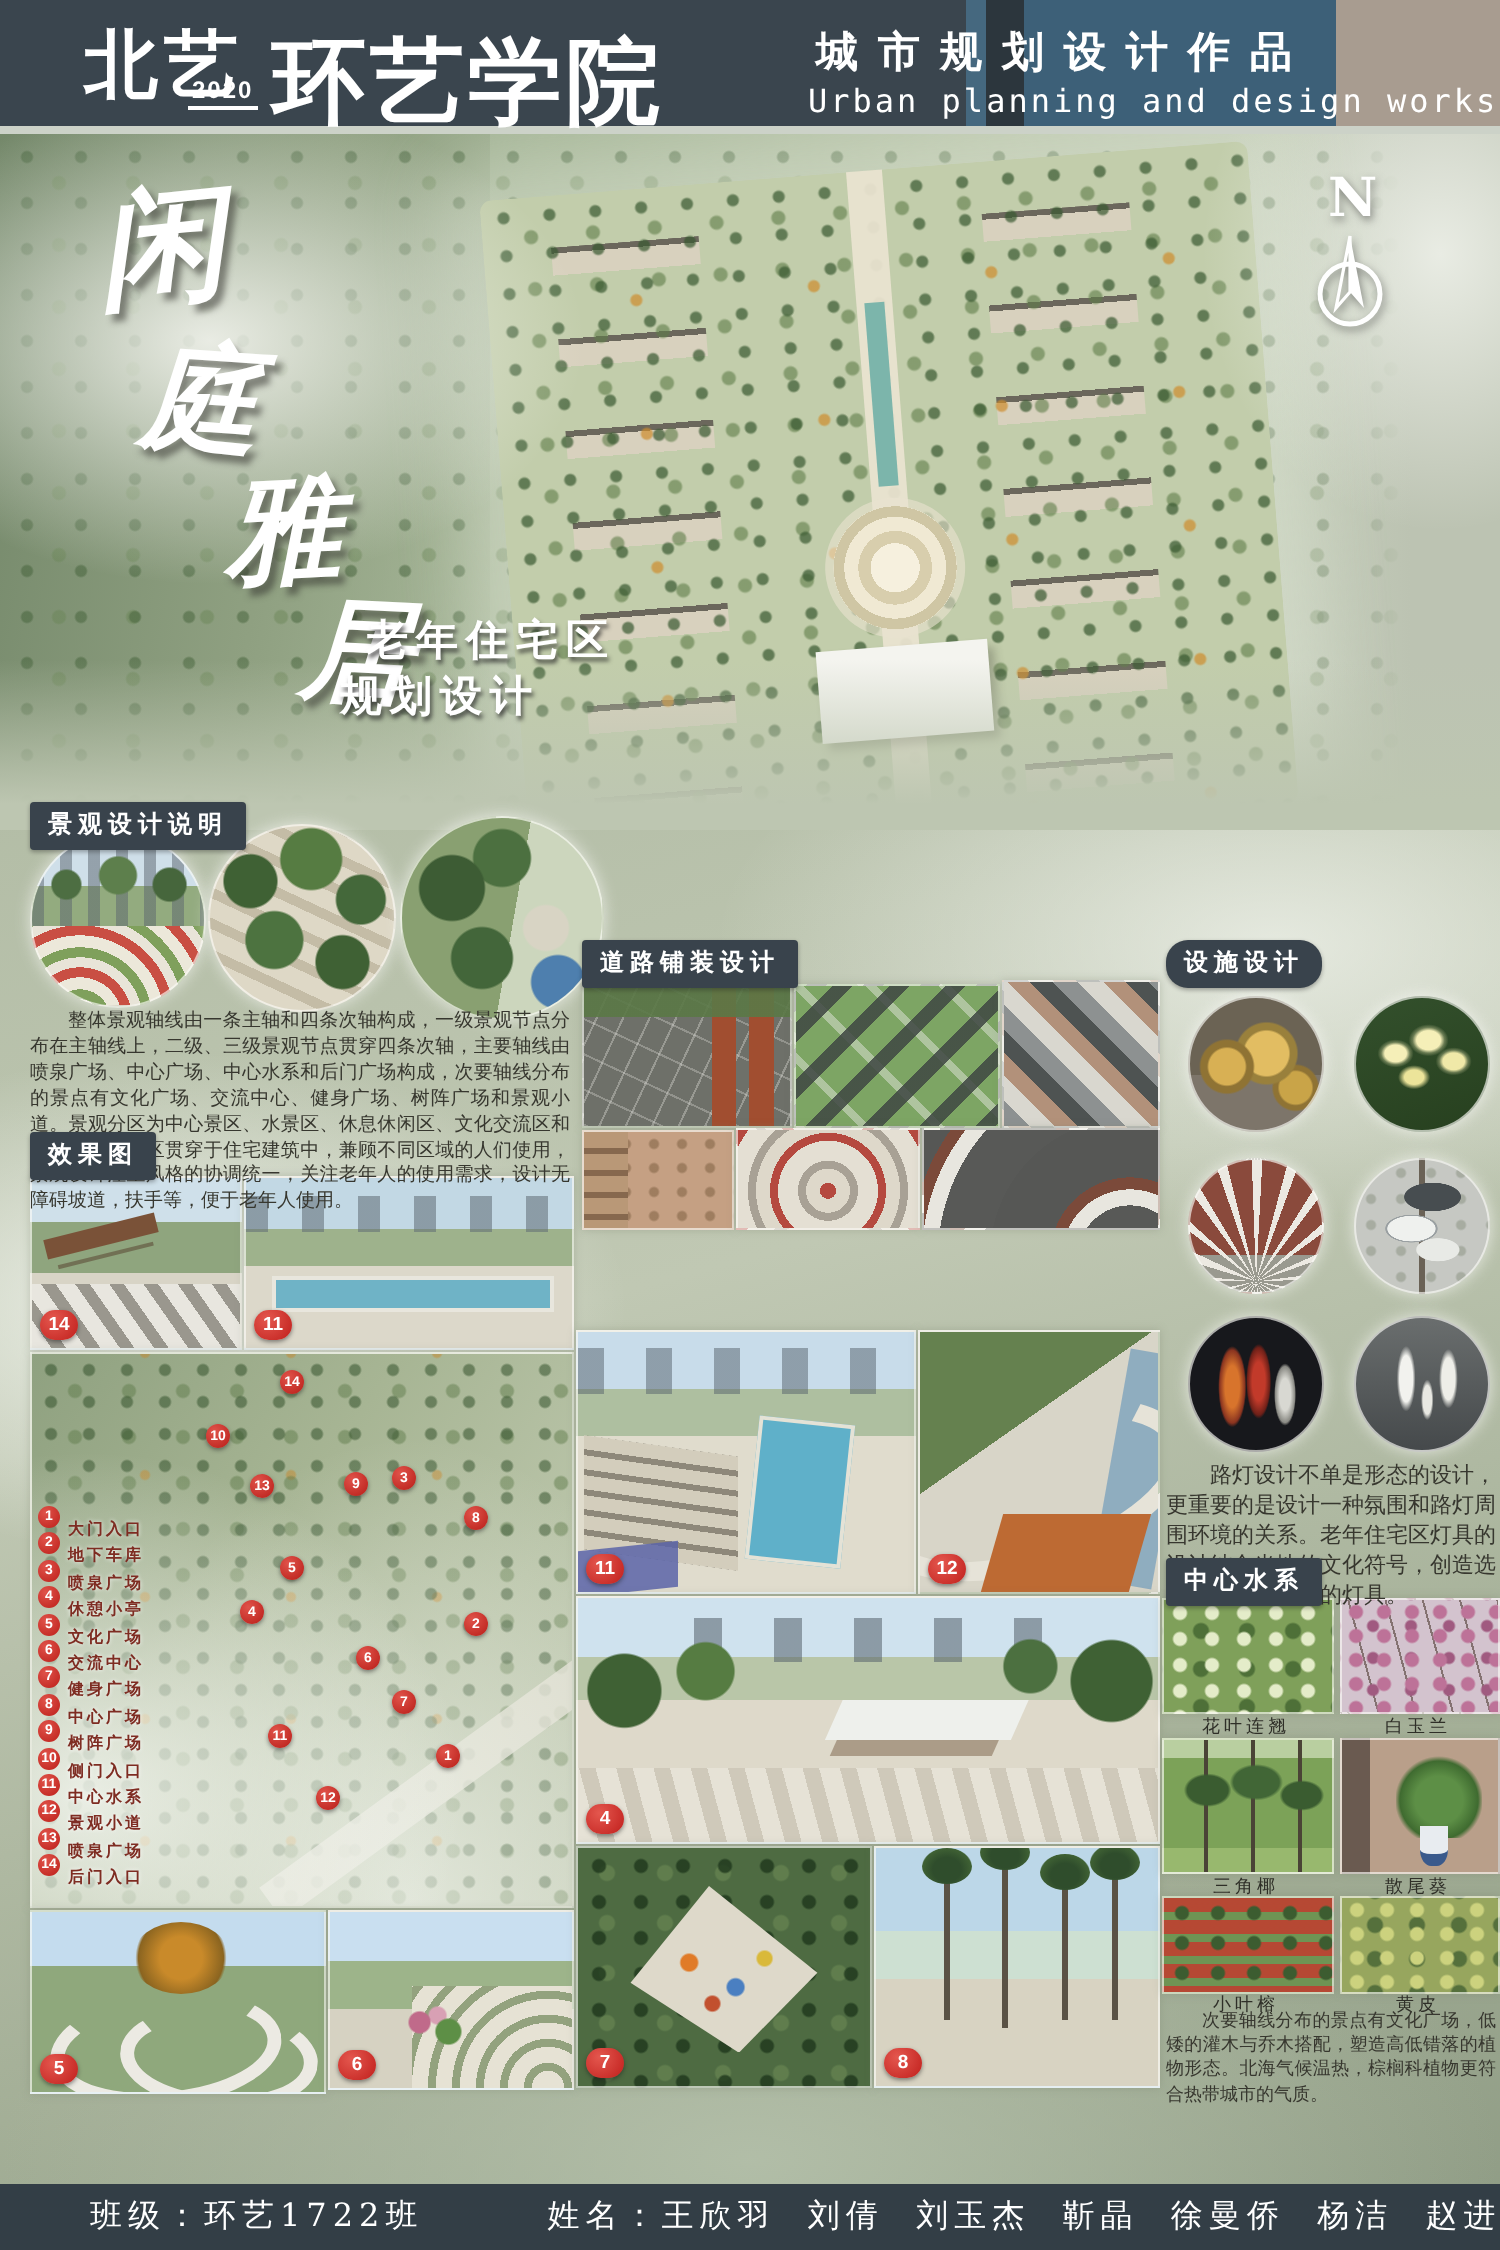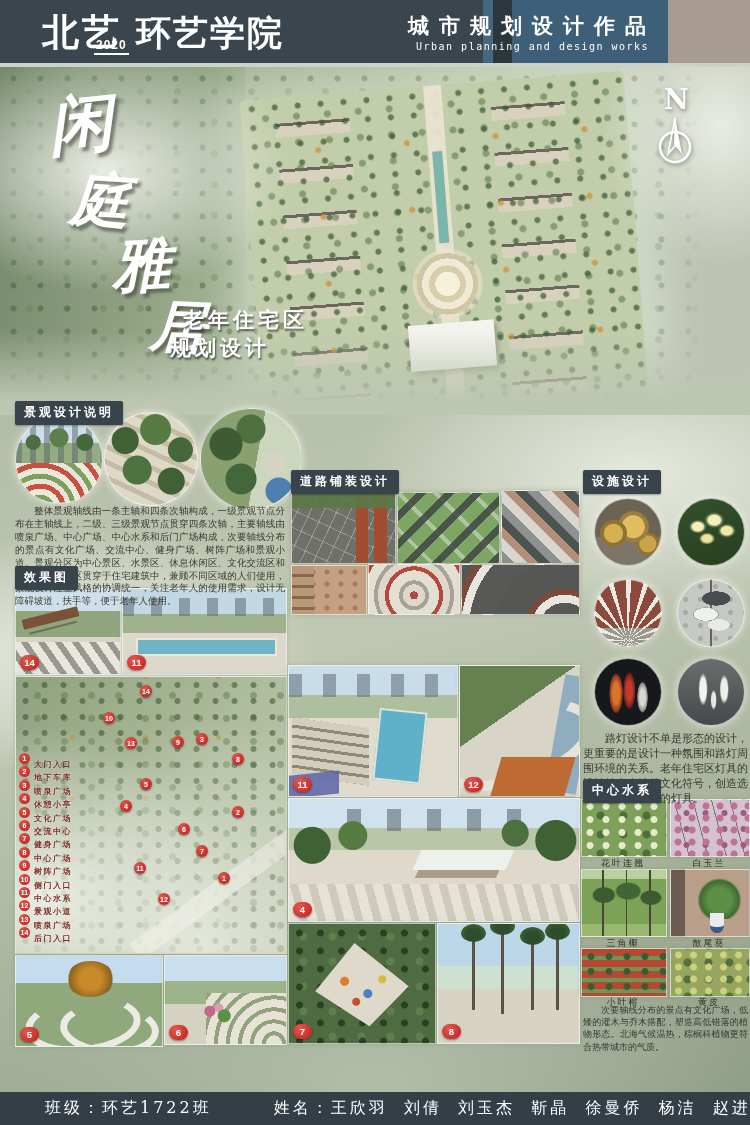--- a/index.html
+++ b/index.html
@@ -13,23 +13,23 @@
   .abs{position:absolute;}
   
   .header{left:0;top:0;width:750px;height:63px;background:#3a454e;z-index:30;}
   .hstripe{position:absolute;top:0;height:63px;}
   .hs1{left:483px;width:10px;background:#45687f;}
   .hs2{left:493px;width:19px;background:#2c363d;}
   .hs3{left:512px;width:156px;background:#3d6078;}
   .hs4{left:668px;width:82px;background:#a89c90;}
   .brand{position:absolute;left:42px;top:8px;font-size:37px;font-weight:900;color:#fff;letter-spacing:3px;z-index:2;}
   .year{position:absolute;left:94px;top:38px;font-size:12px;font-weight:bold;color:#fff;border-bottom:2px solid #fff;padding:0 2px 1px;letter-spacing:1px;z-index:3;}
-  .college{position:absolute;left:136px;top:10px;font-size:35px;font-weight:900;color:#fff;letter-spacing:2px;z-index:2;}
+  .college{position:absolute;left:136px;top:10px;font-size:47px;font-weight:900;color:#fff;letter-spacing:2px;z-index:2;}
   .htitle{position:absolute;left:408px;top:12px;font-size:21px;font-weight:bold;color:#fff;letter-spacing:10px;z-index:2;white-space:nowrap;}
-  .hsub{position:absolute;left:416px;top:41px;font-size:10px;color:#fff;letter-spacing:1.5px;font-family:"DejaVu Sans Mono",monospace;z-index:2;white-space:nowrap;}
+  .hsub{position:absolute;left:404px;top:41px;font-size:16px;color:#fff;letter-spacing:1.5px;font-family:"DejaVu Sans Mono",monospace;z-index:2;white-space:nowrap;}
   .hline{left:0;top:63px;width:750px;height:4px;background:#ccd2c8;z-index:29;}
   
   .hero{left:0;top:67px;width:750px;height:348px;overflow:hidden;
     background:linear-gradient(115deg,#8ea083 0%,#a8b89a 30%,#bac6ab 55%,#c3cdb8 78%,#ccd3c3 100%);}
   .hero .speck{position:absolute;inset:0;background-image:
       radial-gradient(circle, rgba(66,96,56,.5) 2.5px, transparent 3.5px),
       radial-gradient(circle, rgba(104,132,84,.45) 3px, transparent 4px);
     background-size:27px 23px,37px 31px;background-position:0 0,11px 9px;}
   .forest{position:absolute;left:0;top:0;width:245px;height:100%;
     background:linear-gradient(100deg,#74886a 0%,#8fa081 55%,rgba(147,164,134,0) 100%);}
@@ -472,21 +472,21 @@
     <span class="tag">7</span>
   </div>
   <div class="photo e8" style="left:437px;top:923px;width:141px;height:119px;">
     <div class="palm" style="left:24%;top:12%;height:60%;"></div>
     <div class="palm" style="left:45%;top:6%;height:70%;"></div>
     <div class="palm" style="left:66%;top:14%;height:58%;"></div>
     <div class="palm" style="left:84%;top:10%;height:62%;"></div>
     <span class="tag">8</span>
   </div>
 
-  <div class="seclabel" style="left:583px;top:470px;">设施设计</div>
+  <div class="seclabel" style="left:583px;top:470px;border-radius:11px;">设施设计</div>
   <div class="photo circle f1" style="left:594px;top:498px;width:66px;height:66px;"></div>
   <div class="photo circle f2" style="left:677px;top:498px;width:66px;height:66px;"></div>
   <div class="photo circle f3" style="left:594px;top:579px;width:66px;height:66px;"></div>
   <div class="photo circle f4" style="left:677px;top:579px;width:66px;height:66px;"></div>
   <div class="photo circle f5" style="left:594px;top:658px;width:66px;height:66px;"></div>
   <div class="photo circle f6" style="left:677px;top:658px;width:66px;height:66px;"></div>
   <div class="para" style="left:583px;top:731px;width:165px;font-size:11px;">路灯设计不单是形态的设计，更重要的是设计一种氛围和路灯周围环境的关系。老年住宅区灯具的设计结合当地的文化符号，创造选用造型优美实用的灯具。</div>
 
   <div class="seclabel" style="left:583px;top:779px;">中心水系</div>
   <div class="photo pl1" style="left:581px;top:799px;width:84px;height:56px;"></div>

